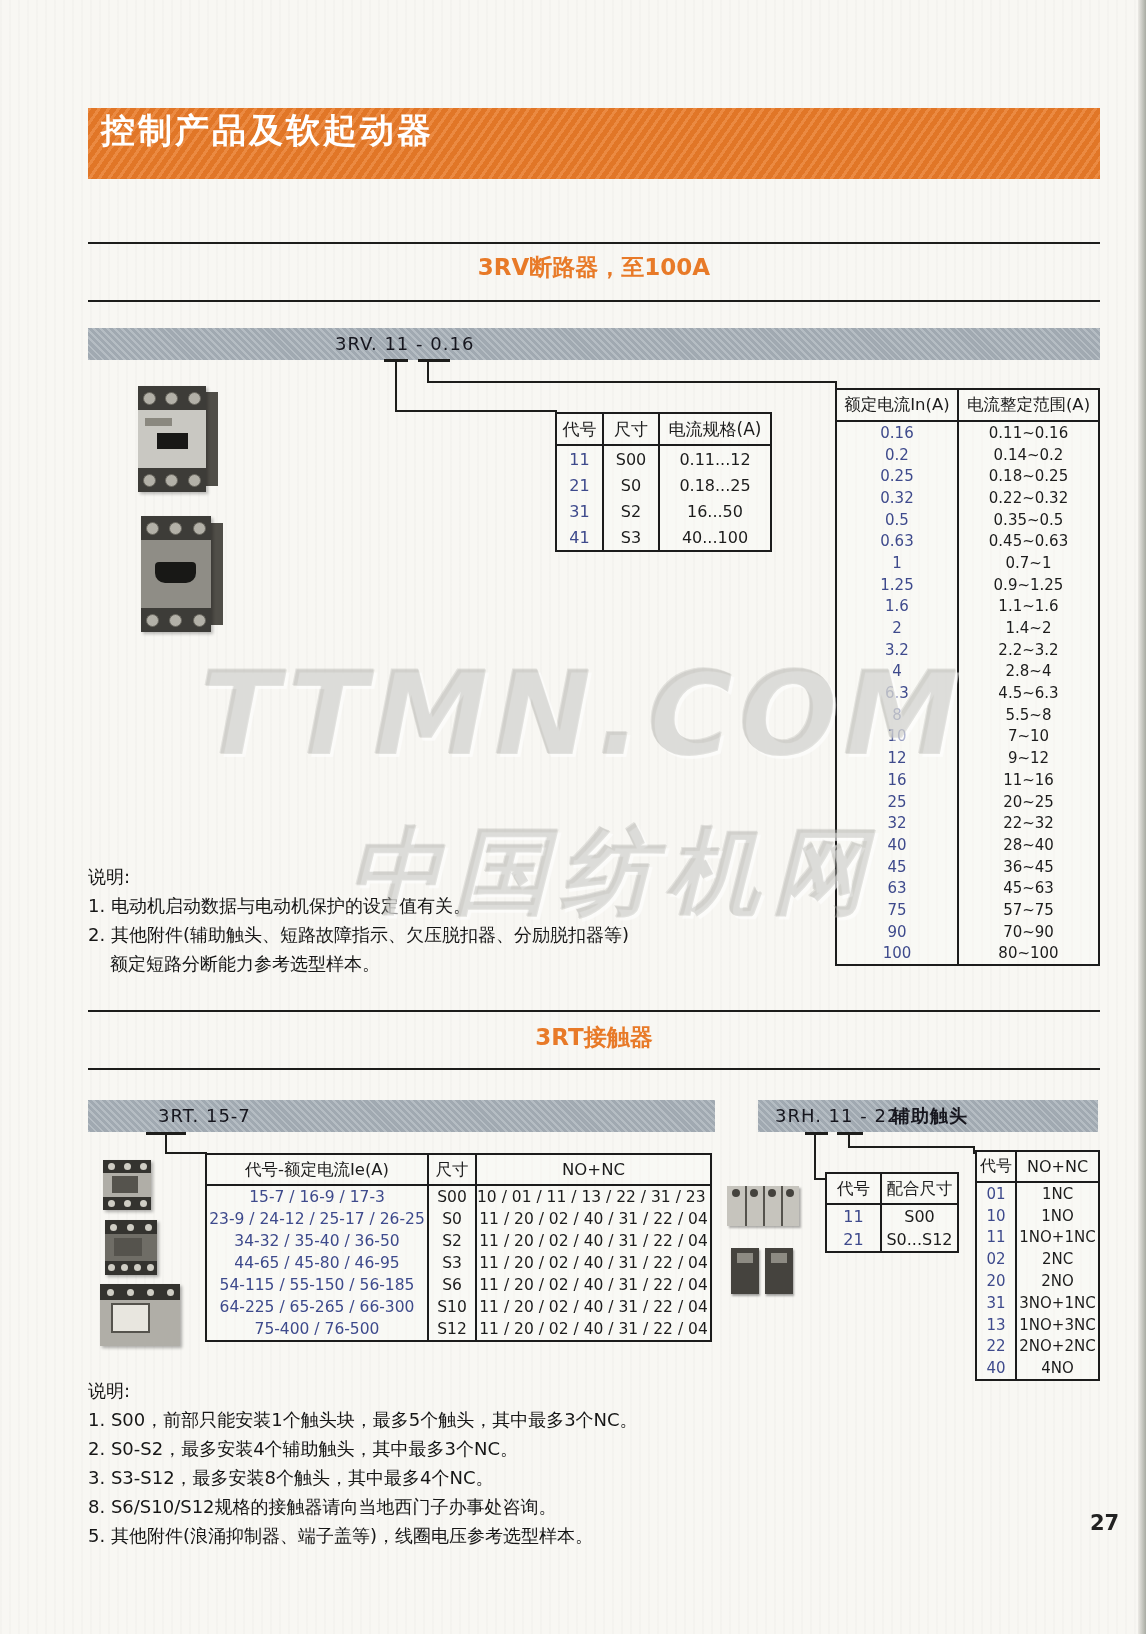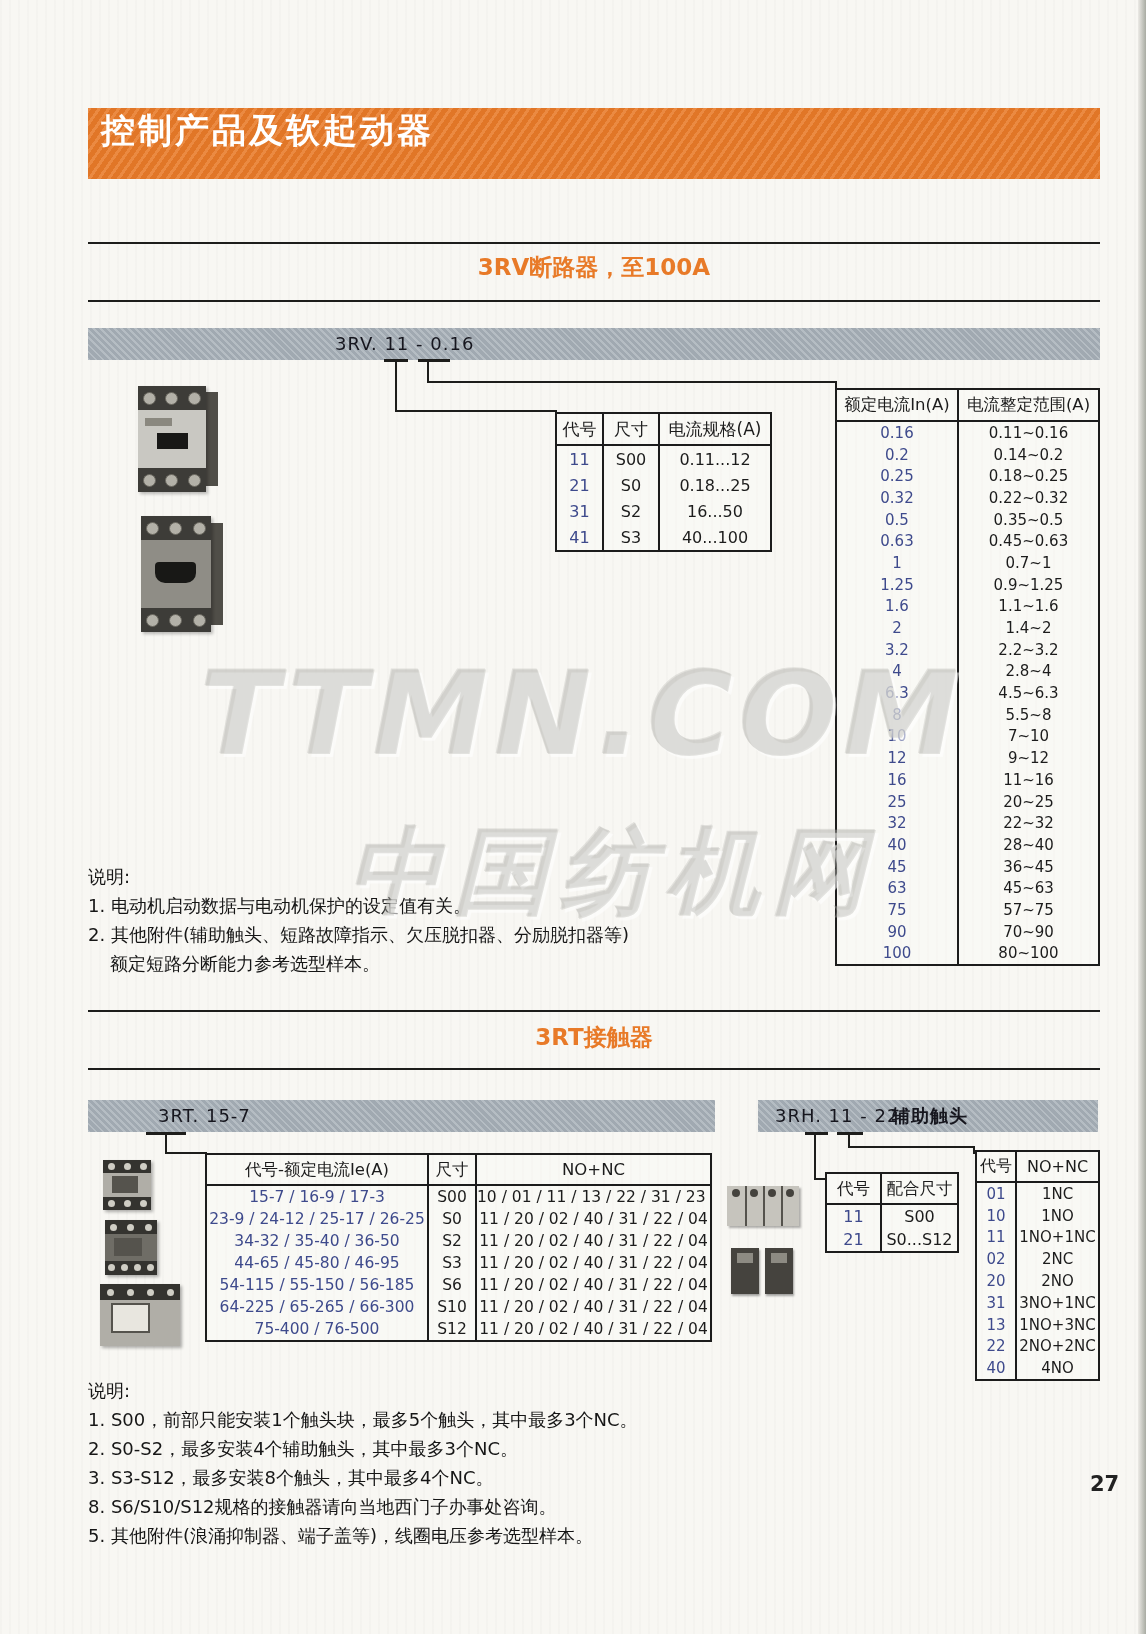--- a/index.html
+++ b/index.html
@@ -62,21 +62,21 @@
   .notes .note-line { line-height:29px; }
   .indent { padding-left:22px; }
 
   
   .wm { position:absolute; z-index:40; pointer-events:none; font-weight:bold; font-style:italic;
     color:rgba(184,184,178,0.38);
     text-shadow:3px 3px 1px rgba(255,255,255,0.6), -1px -1px 0 rgba(130,130,124,0.18); }
   .wm1 { left:200px; top:646px; font-size:116px; letter-spacing:6px; }
   .wm2 { left:348px; top:778px; font-size:94px; letter-spacing:12px;margin-top:31px; }
 
-  .page-num { position:absolute; left:1090px; top:1472px; font-size:21px; font-weight:bold; color:#222; }
+  .page-num { position:absolute; left:1090px; top:1511px; font-size:21px; font-weight:bold; color:#222; }
 
   
   .photo { position:absolute; }
   .breaker-body { position:absolute; left:0; top:0; background:#c9c8c2; width:100%; height:100%;
      box-shadow:2px 2px 3px rgba(0,0,0,0.25); }
   .breaker-side { position:absolute; top:6%; right:-12px; width:14px; height:88%; background:#504e48; }
   .term { position:absolute; left:0; width:100%; height:24px; background:#3d3c38; display:flex;
      justify-content:space-around; align-items:center; }
   .term.bot { bottom:0; }
   .screw { width:11px; height:11px; border-radius:50%; background:#b3b1a8; border:1px solid #6a6860; }

